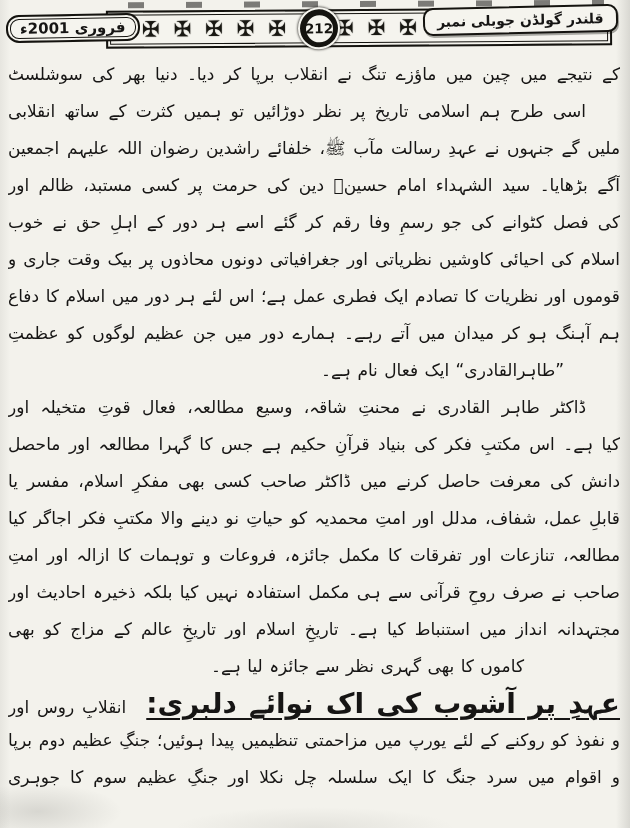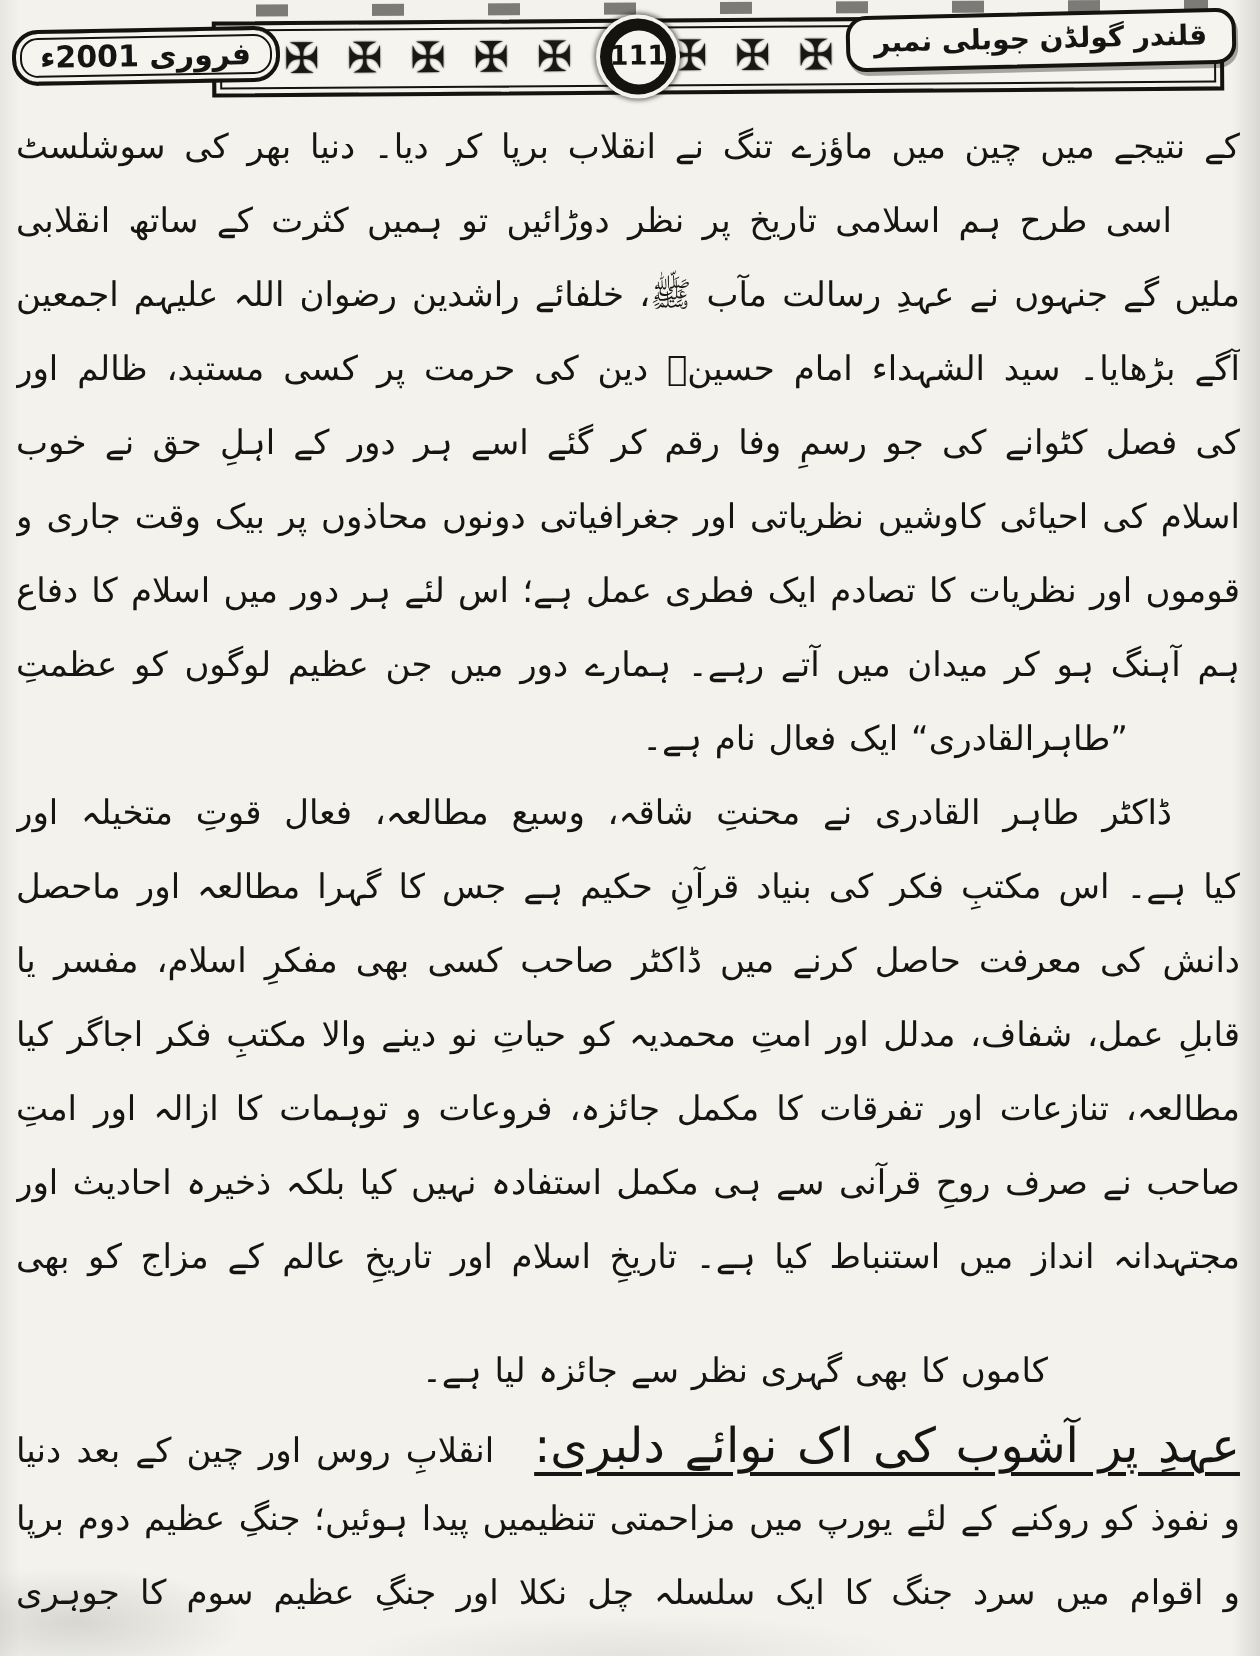--- a/index.html
+++ b/index.html
@@ -73,39 +73,39 @@
     position:absolute;top:56px;left:8px;right:10px;
     direction:rtl;
   }
   .line{
     font-size:17px;line-height:37px;height:37px;overflow:hidden;
     text-align:justify;text-align-last:justify;
     word-spacing:1px;
   }
   .line.indent{padding-right:34px;}
   .line.short-a{text-align:right;text-align-last:right;padding-right:56px;}
-  .line.short-b{text-align:right;text-align-last:right;padding-right:96px;margin-top:20px;}
+  .line.short-b{text-align:right;text-align-last:right;padding-right:96px;}
   .sec-head{
-    font-weight:normal;font-size:24px;
+    font-weight:bold;font-size:28px;
     text-decoration:underline;text-decoration-thickness:2px;text-underline-offset:5px;
     margin-left:20px;
   }
 </style>
 </head>
 <body>
 
 <div class="page">
 
   <div class="header">
     <div class="scan-marks"></div>
 
     <div class="band">
       <span class="orn">✠✠✠✠✠✠</span>
       <span class="badge-outer">
-        <span class="badge-inner">111</span>
+        <span class="badge-inner">212</span>
       </span>
       <span class="orn">✠✠✠✠✠✠✠</span>
     </div>
 
     <div class="issue-box">
       <span>قلندر گولڈن جوبلی نمبر</span>
     </div>
 
     <div class="date-box">
       <span>فروری 2001ء</span>

